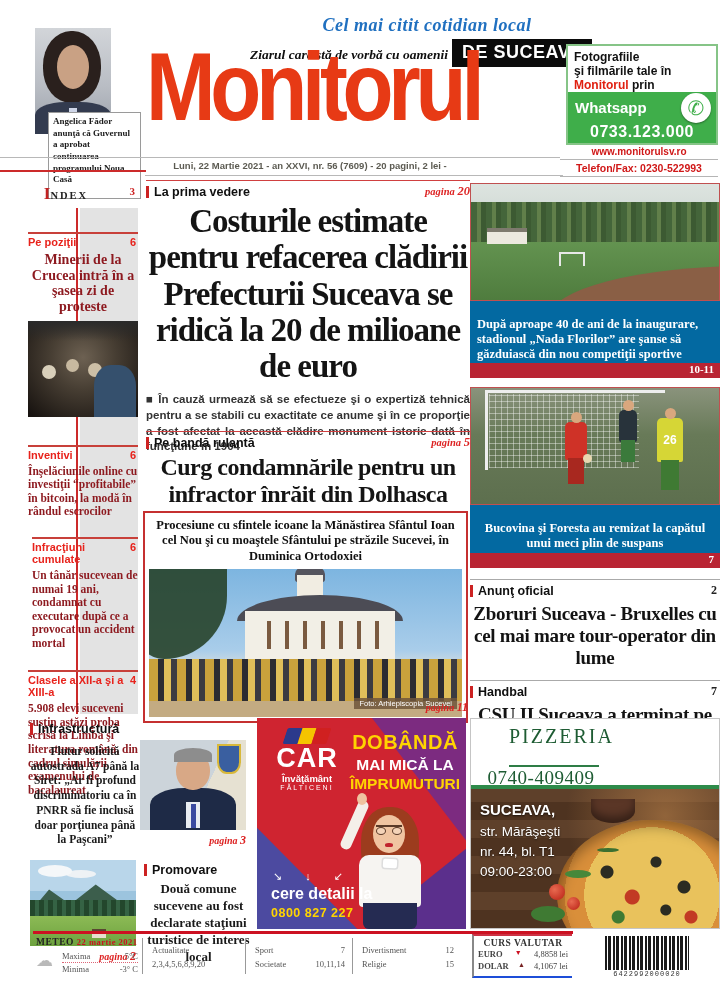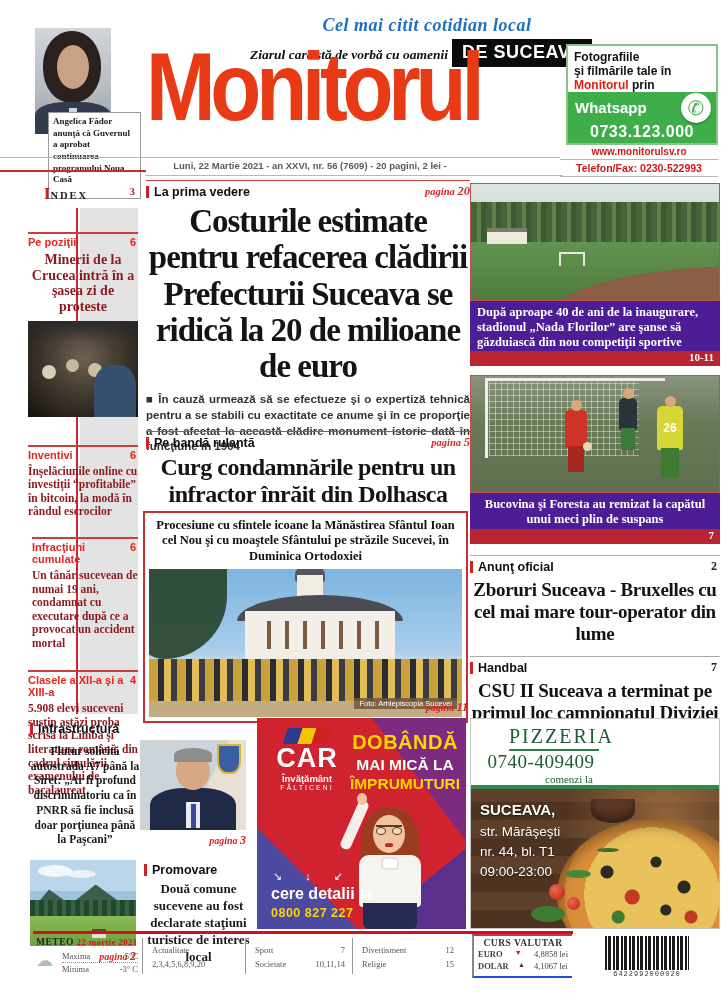--- a/index.html
+++ b/index.html
@@ -139,21 +139,21 @@
   .player { position:absolute; border-radius:5px 5px 2px 2px; }
   .pl-head { position:absolute; left:50%; top:-10px; width:11px; height:11px; margin-left:-5px; border-radius:50%; background:#d9a77e; }
   .pl-red { left:94px; top:34px; width:22px; height:38px; background:#cf3227; }
   .pl-red .pl-legs { position:absolute; left:3px; top:36px; width:16px; height:26px; background:#a8281f; }
   .pl-yellow { left:186px; top:30px; width:26px; height:44px; background:#d6d636; color:#fff;
     font:700 12px "Liberation Sans", sans-serif; text-align:center; line-height:44px; }
   .pl-yellow .pl-legs { position:absolute; left:4px; top:42px; width:18px; height:30px; background:#3f7a33; }
   .pl-keeper { left:148px; top:22px; width:18px; height:32px; background:#28333b; }
   .pl-keeper .pl-legs { position:absolute; left:2px; top:30px; width:14px; height:22px; background:#3b7a3b; }
   .fb-ball { position:absolute; left:112px; top:66px; width:9px; height:9px; border-radius:50%; background:#e8d8b0; }
-  .rcap { background:#4c1d95; color:#fff; padding:4px 7px 2px; font:700 12.5px "Liberation Serif", serif; line-height:1.18; }
+  .rcap { background:#0369a1; color:#fff; padding:16px 7px 2px; font:700 12.5px "Liberation Serif", serif; line-height:1.18; }
   .rcap.center { text-align:center; }
   .rcap-num { background:#b92433; color:#fff; text-align:right; font:700 11px "Liberation Serif", serif; padding:0 6px 3px; }
   .gap9 { height:9px; }
   .brief { margin-top:11px; }
   .brief-h { font:700 19px "Liberation Serif", serif; text-align:center; line-height:1.16;
     margin-top:5px; letter-spacing:-.3px; color:#131313; }
   .rdivider { height:3px; background:#a01020; margin-top:13px; }
 
   
   .b-left { position:absolute; left:30px; top:719px; width:223px; }
@@ -213,21 +213,21 @@
     box-shadow:0 0 0 1.5px #ddd; border-radius:2px; transform:rotate(3deg); }
   .cw-skirt { position:absolute; left:36px; top:106px; width:54px; height:26px; background:#252b52; border-radius:0 0 6px 6px; }
   .car-arrows { position:absolute; left:16px; bottom:46px; color:#fff; font-size:11px; letter-spacing:10px; }
   .car-cta { position:absolute; left:14px; bottom:26px; color:#fff; font-weight:700; font-size:16px; }
   .car-phone { position:absolute; left:14px; bottom:9px; color:#ffd400; font-weight:700; font-size:12.5px; letter-spacing:.5px; }
 
   
   .mopan { position:absolute; left:470px; top:718px; width:250px; height:211px; border:1px solid #c5c5c5; background:#fff; }
   .mp-head { position:relative; height:66px; }
   .mp-left { position:absolute; left:12px; top:6px; width:116px; text-align:center; color:#1e5c33; }
-  .mp-piz { font:400 20px "Liberation Serif", serif; letter-spacing:2px; border-bottom:2px solid #2e7d46; padding-bottom:1px;margin-left:26px; }
+  .mp-piz { font:400 20px "Liberation Serif", serif; letter-spacing:2px; border-bottom:2px solid #2e7d46; padding-bottom:17px;margin-left:26px; }
   .mp-phone { font:400 19px "Liberation Serif", serif; letter-spacing:.5px; }
   .mp-orders { font:400 11px "Liberation Serif", serif; text-align:right; padding-right:6px; }
   .mp-brand { position:absolute; right:6px; top:0; color:#1e5c33; font:400 44px "Liberation Serif", serif; letter-spacing:1px; line-height:1.3; }
   .mp-brand .dash { font-size:30px; vertical-align:middle; }
   .mp-bar { height:4px; background:#2e8b4a; }
   .mp-photo { position:relative; height:139px; overflow:hidden;
     background:repeating-linear-gradient(0deg,#4e3320 0 18px,#5e402a 18px 36px); }
   .pz-glow { position:absolute; right:0; top:0; width:180px; height:90px;
     background:radial-gradient(circle at 70% 30%, rgba(200,140,80,.55), transparent 70%); }
   .pz-pie { position:absolute; right:-28px; bottom:-42px; width:190px; height:150px; border-radius:50%;

